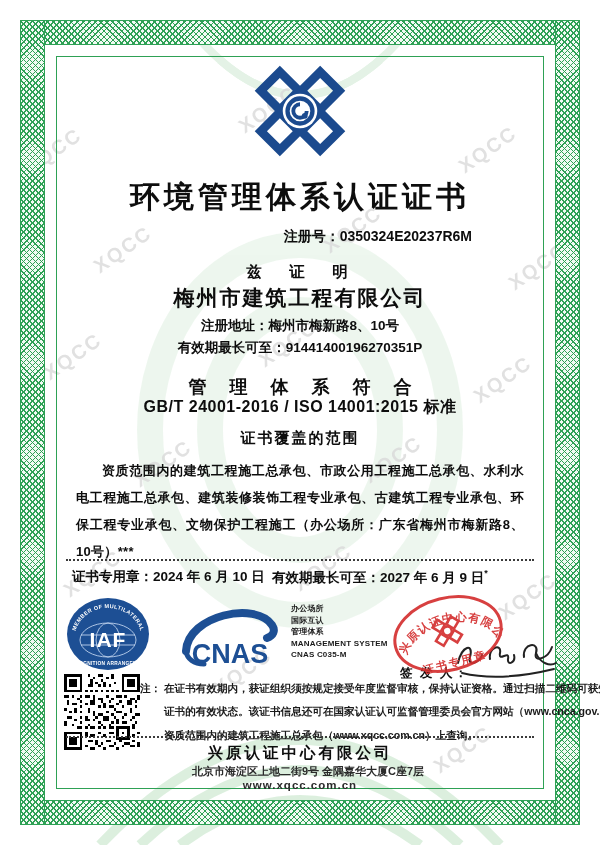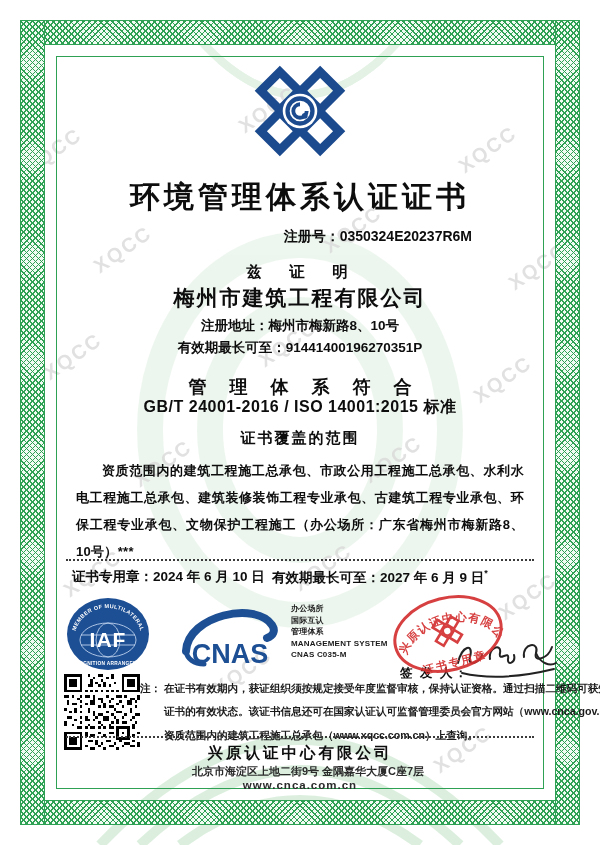--- a/index.html
+++ b/index.html
@@ -264,16 +264,16 @@
     <div class="note">
       <div class="note-line"><span class="note-prefix">注：</span><span>在证书有效期内，获证组织须按规定接受年度监督审核，保持认证资格。通过扫描二维码可获知</span></div>
       <div class="note-line note-indent">证书的有效状态。该证书信息还可在国家认证认可监督管理委员会官方网站（www.cnca.gov.cn）</div>
       <div class="note-line note-indent">资质范围内的建筑工程施工总承包（www.xqcc.com.cn）上查询。</div>
     </div>
 
     <div class="rule rule2"></div>
 
     <div class="center org">兴原认证中心有限公司</div>
     <div class="center orgaddr">北京市海淀区上地二街9号 金隅嘉华大厦C座7层</div>
-    <div class="center website">www.cnca.com.cn</div>
+    <div class="center website">www.xqcc.com.cn</div>
 
   </div>
 </div>
 
 </body></html>

